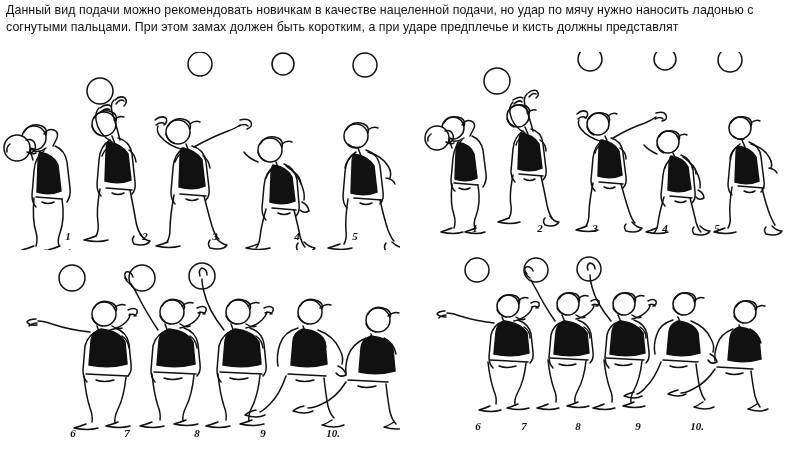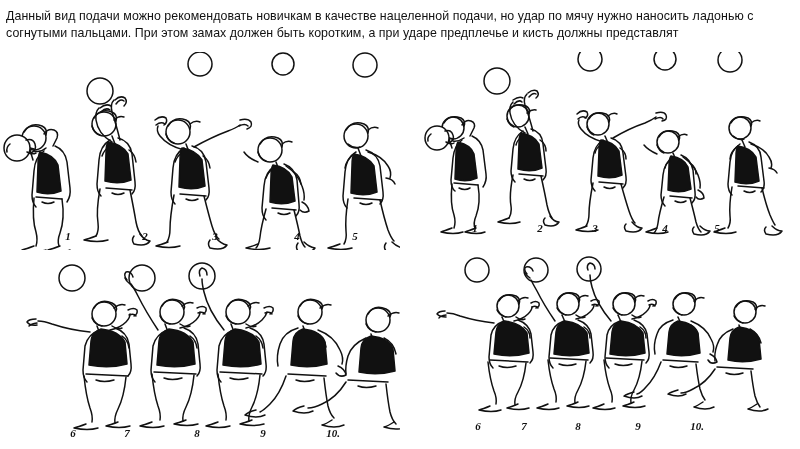--- a/index.html
+++ b/index.html
@@ -20,21 +20,21 @@
     position: relative;
     width: 800px;
     height: 449px;
     background: #ffffff;
   }
 
   
   #caption {
     position: absolute;
     left: 6px;
-    top: 8px;
+    top: 2px;
     width: 788px;
     font-size: 12.4px;
     line-height: 17.2px;
     color: #111111;
     letter-spacing: 0.05px;
     white-space: pre-wrap;
     font-family: "Liberation Sans", sans-serif;
   }
 
   

